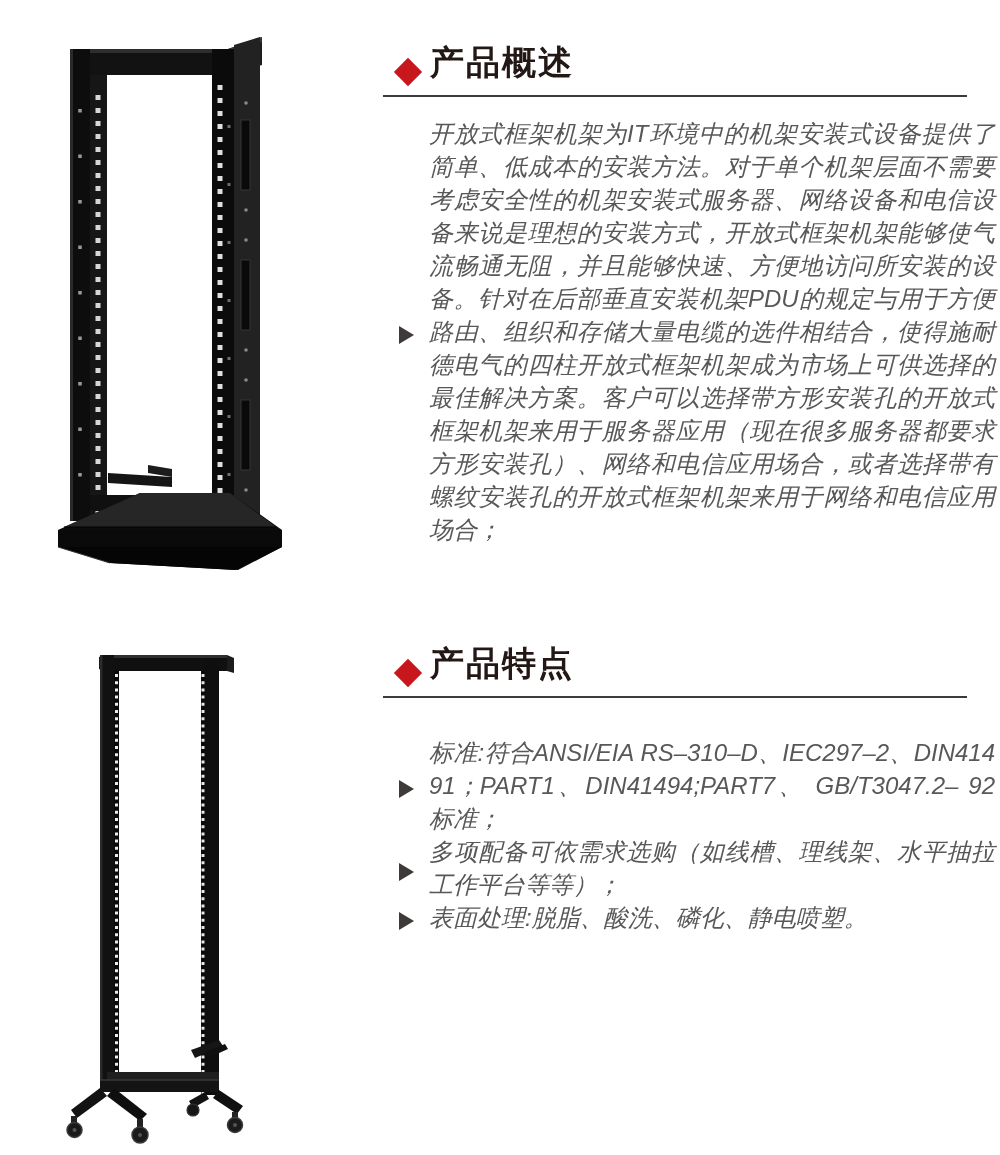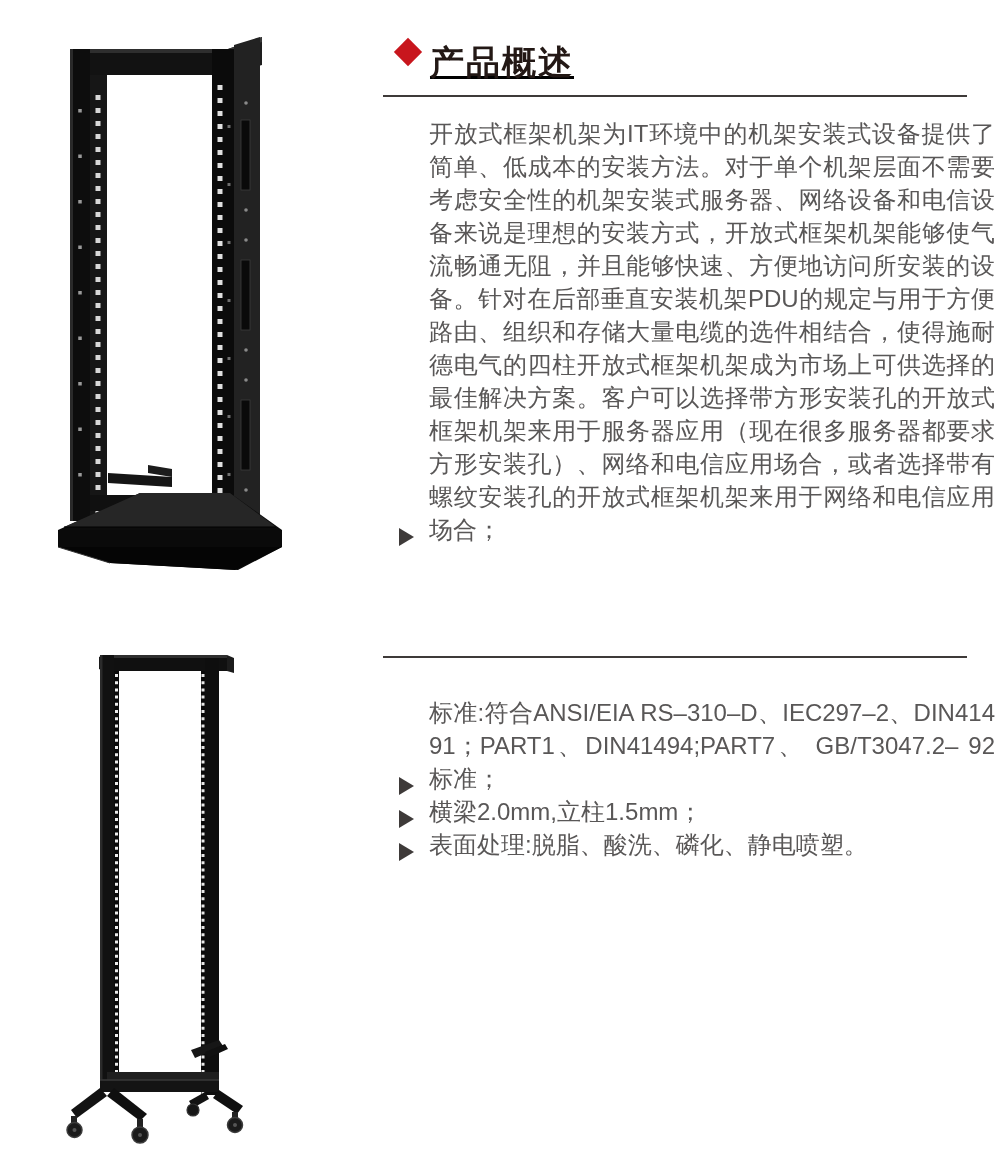--- a/index.html
+++ b/index.html
@@ -18,34 +18,34 @@
     font-family:"Liberation Sans","DejaVu Sans",sans-serif;
     position:relative;overflow:hidden;
   }
   .figure{position:absolute;}
   .figure-1{left:30px;top:25px;width:310px;height:575px;}
   .figure-2{left:55px;top:648px;width:250px;height:500px;}
   .content{position:absolute;left:383px;top:42px;width:614px;height:1105px;}
   .sec{position:absolute;left:0;width:614px;}
   .sec-1{top:0;}
   .sec-2{top:601px;}
-  .sec-header{display:flex;align-items:flex-start;height:40px;text-decoration:underline;}
+  .sec-header{display:flex;align-items:flex-end;height:40px;}
   .diamond{
     width:20px;height:20px;background:var(--accent-red);
     transform:rotate(45deg);margin:0 12px 0 15px;flex:0 0 auto;
   }
   h2{
     margin:0;font-size:34px;line-height:40px;font-weight:bold;
     color:var(--heading-text);letter-spacing:2px;
   }
   .rule{width:584px;height:2px;background:var(--divider-color);margin-top:13px;}
   ul.bullets{list-style:none;margin:0;padding:0 0 0 16px;width:614px;}
   .sec-1 ul.bullets{margin-top:20px;}
   .sec-2 ul.bullets{margin-top:38px;}
-  li.bullet{display:flex;align-items:flex-end;}
+  li.bullet{display:flex;align-items:center;font-style:italic;}
   .tri{
     flex:0 0 30px;height:0;margin-top:7px;
     border-left:15px solid var(--bullet-color);
     border-top:9.5px solid transparent;
     border-bottom:9.5px solid transparent;
   }
   .btext{
     width:566px;font-size:24px;line-height:33px;color:var(--body-text);
     text-align:justify;text-justify:inter-ideograph;word-break:break-all;
   }
@@ -149,29 +149,33 @@
     <div class="rule"></div>
     <ul class="bullets">
         <li class="bullet">
           <span class="tri"></span>
           <span class="btext">开放式框架机架为IT环境中的机架安装式设备提供了简单、低成本的安装方法。对于单个机架层面不需要考虑安全性的机架安装式服务器、网络设备和电信设备来说是理想的安装方式，开放式框架机架能够使气流畅通无阻，并且能够快速、方便地访问所安装的设备。针对在后部垂直安装机架PDU的规定与用于方便路由、组织和存储大量电缆的选件相结合，使得施耐德电气的四柱开放式框架机架成为市场上可供选择的最佳解决方案。客户可以选择带方形安装孔的开放式框架机架来用于服务器应用（现在很多服务器都要求方形安装孔）、网络和电信应用场合，或者选择带有螺纹安装孔的开放式框架机架来用于网络和电信应用场合；</span>
         </li>
       </ul>
   </section>
 
   <section class="sec sec-2">
+    <div class="sec-header">
+      <span class="diamond"></span>
+      <h2>产品特点</h2>
+    </div>
     <div class="rule"></div>
     <ul class="bullets">
         <li class="bullet">
           <span class="tri"></span>
           <span class="btext">标准:符合ANSI/EIA RS–310–D、IEC297–2、DIN41491；PART1、DIN41494;PART7、 GB/T3047.2– 92标准；</span>
         </li>
         <li class="bullet">
           <span class="tri"></span>
-          <span class="btext">横梁2.0mm,立柱1.5mm；</span>
+          <span class="btext">多项配备可依需求选购（如线槽、理线架、水平抽拉工作平台等等）；</span>
         </li>
         <li class="bullet">
           <span class="tri"></span>
           <span class="btext">表面处理:脱脂、酸洗、磷化、静电喷塑。</span>
         </li>
       </ul>
   </section>
 
 </div>
 

